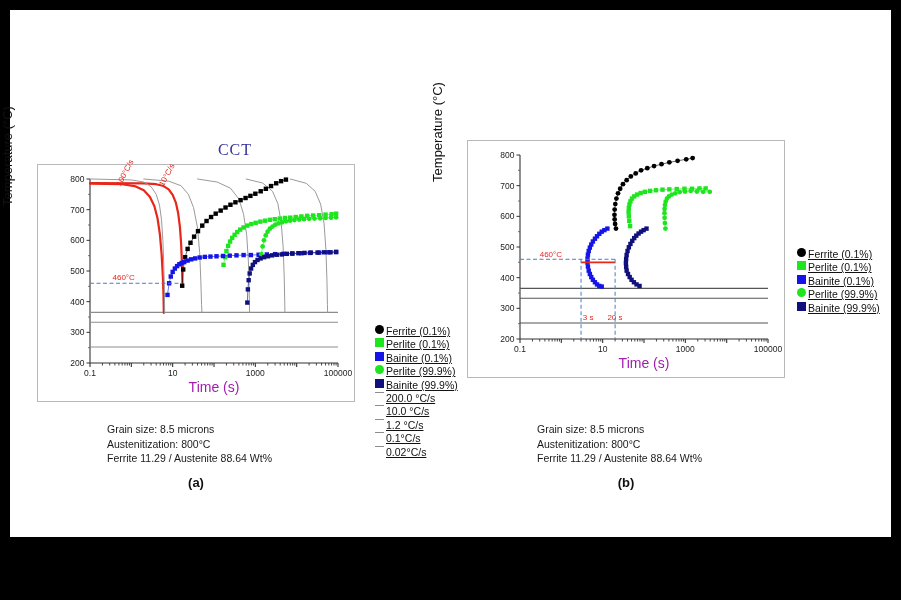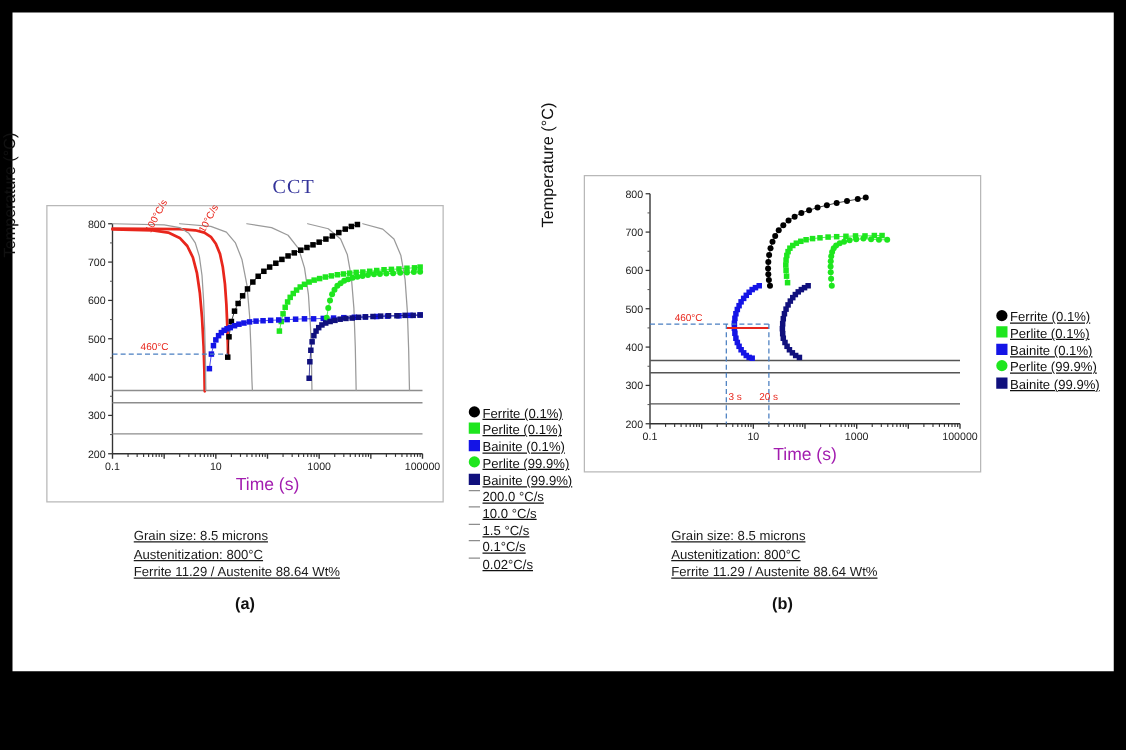--- a/index.html
+++ b/index.html
@@ -80,21 +80,20 @@
   .lg-sq{width:9px;height:9px;margin-right:2px;flex:none;}
   .lg-ci{width:9px;height:9px;border-radius:50%;margin-right:2px;flex:none;}
   .lg-ln{width:9px;height:0;border-top:1px solid #8d8d8d;margin-right:2px;flex:none;}
 
   
   .caption{
     position:absolute;
     left:72px;top:282px;
     font-size:10.5px;color:#1a1a1a;
     line-height:14.5px;
-    text-decoration:underline;
   }
   .subcaption{
     position:absolute;
     left:0;top:335px;width:322px;
     text-align:center;
     font-size:13px;font-weight:bold;color:#111;
   }
 
   .tick-txt{font-size:8.5px;fill:#222;font-family:"Liberation Sans",sans-serif;}
   .ann-txt{font-size:8px;fill:#e8261c;font-family:"Liberation Sans",sans-serif;}
@@ -369,21 +368,21 @@
         <div class="legend-row">
           <span class="lg-ln" style="border-top-color: rgb(141, 141, 141);"></span>
           <span>200.0 °C/s</span>
         </div>
         <div class="legend-row">
           <span class="lg-ln" style="border-top-color: rgb(141, 141, 141);"></span>
           <span>10.0 °C/s</span>
         </div>
         <div class="legend-row">
           <span class="lg-ln" style="border-top-color: rgb(141, 141, 141);"></span>
-          <span>1.5 °C/s</span>
+          <span>1.2 °C/s</span>
         </div>
         <div class="legend-row">
           <span class="lg-ln" style="border-top-color: rgb(141, 141, 141);"></span>
           <span>0.1°C/s</span>
         </div>
         <div class="legend-row">
           <span class="lg-ln" style="border-top-color: rgb(141, 141, 141);"></span>
           <span>0.02°C/s</span>
         </div>
       </div>

